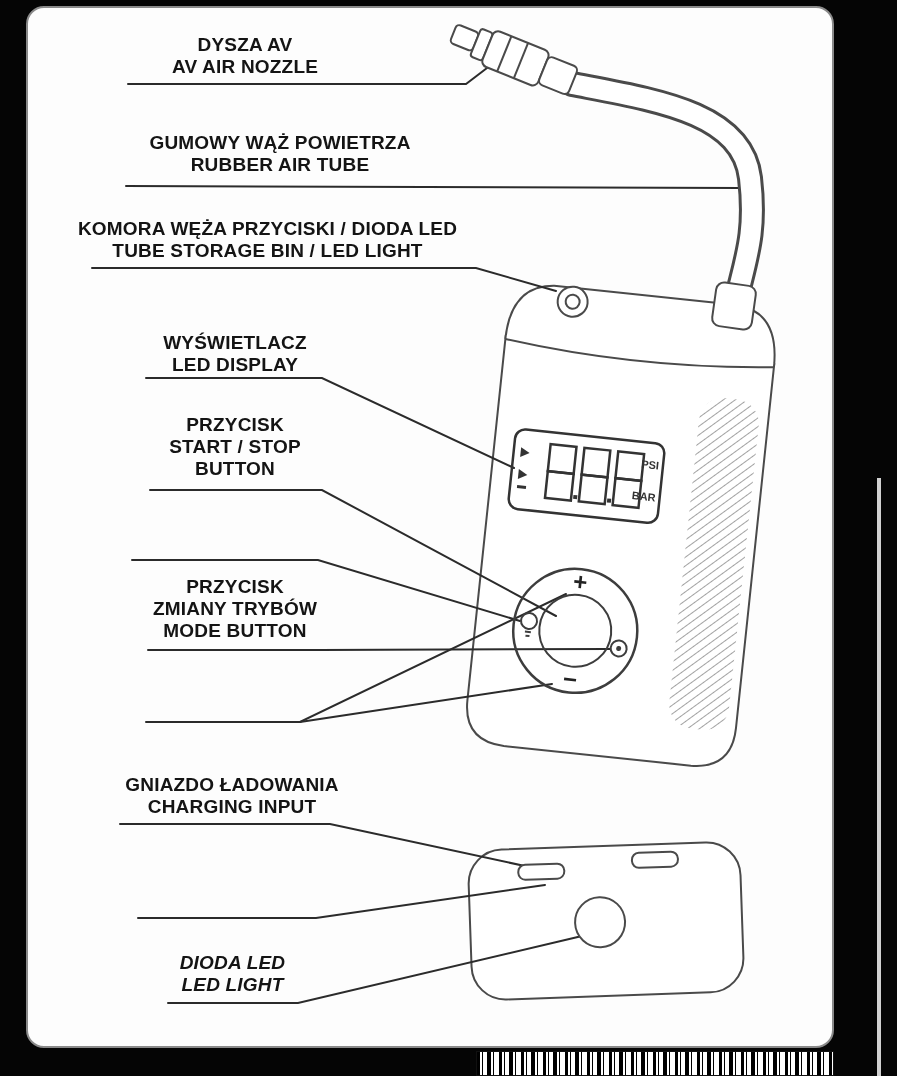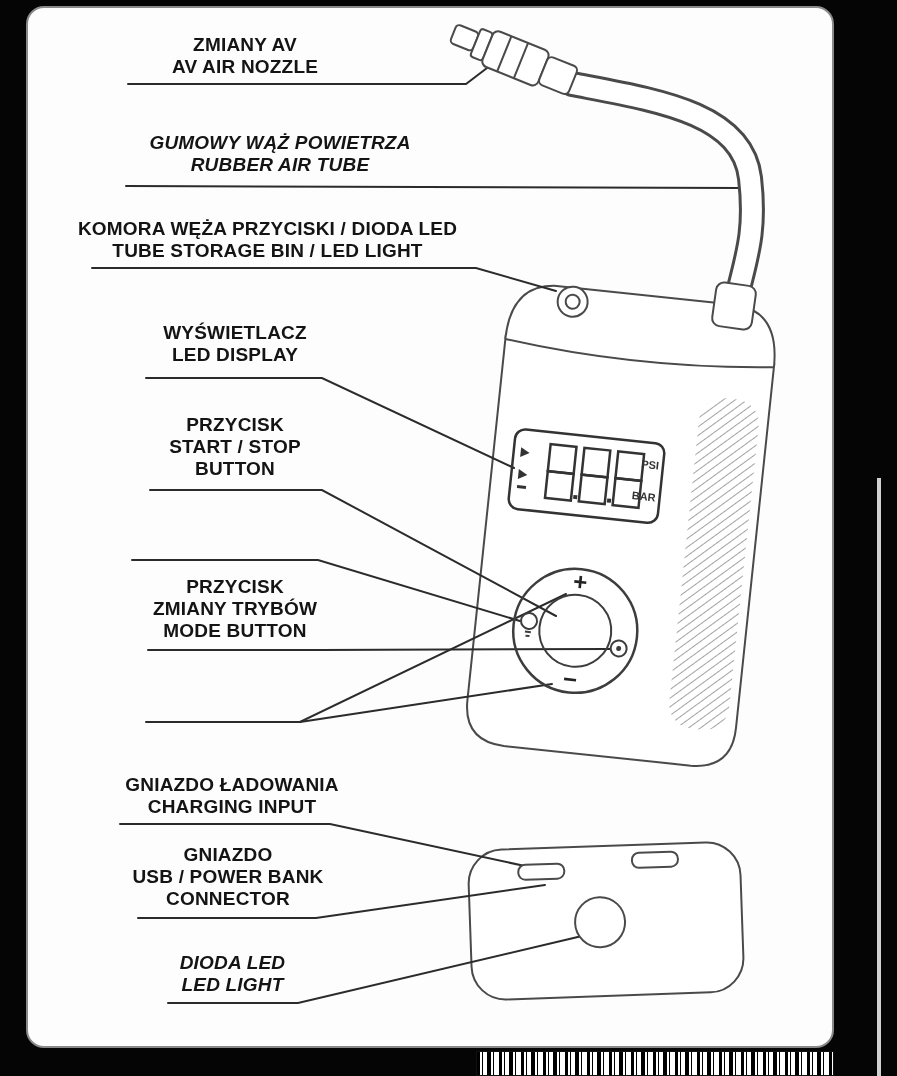--- a/index.html
+++ b/index.html
@@ -12,23 +12,23 @@
     background:#fdfdfd;border:2px solid #8a8a8a;border-radius:18px;
     box-sizing:border-box;
   }
   .art{position:absolute;left:0;top:0;width:897px;height:1076px;}
   .lbl{
     position:absolute;text-align:center;white-space:pre-line;
     font-weight:700;font-size:19px;line-height:22px;color:#141414;
     letter-spacing:.2px;
   }
   .lbl-nozzle   {left:120px;top:34px;width:250px;}
-  .lbl-tube     {left:100px;top:132px;width:360px;font-style:italic;}
+  .lbl-tube     {left:100px;top:132px;width:360px;}
   .lbl-storage  {left:55px; top:218px;width:425px;}
-  .lbl-display  {left:110px;top:322px;width:250px;}
+  .lbl-display  {left:110px;top:332px;width:250px;}
   .lbl-startstop{left:135px;top:414px;width:200px;}
   .lbl-light    {left:85px; top:508px;width:280px;}
   .lbl-mode     {left:110px;top:576px;width:250px;}
   .lbl-plusminus{left:108px;top:672px;width:235px;}
   .lbl-charging {left:87px; top:774px;width:290px;}
   .lbl-usb      {left:93px; top:844px;width:270px;}
   .lbl-led      {left:130px;top:952px;width:205px;font-style:italic;}
   .barcode{
     position:absolute;left:476px;top:1051px;width:358px;height:25px;
     background:repeating-linear-gradient(90deg,
@@ -139,37 +139,34 @@
     <g transform="rotate(22 470 40)" fill="#ffffff" stroke="#4a4a4a" stroke-width="2">
       <rect x="452" y="30" width="24" height="20" rx="4"></rect>
       <rect x="476" y="25" width="13" height="30" rx="3"></rect>
       <rect x="489" y="21" width="60" height="38" rx="6"></rect>
       <line x1="507" y1="21" x2="507" y2="59"></line>
       <line x1="525" y1="21" x2="525" y2="59"></line>
       <rect x="549" y="25" width="32" height="30" rx="5"></rect>
     </g>
   </svg>
 
-  <div class="lbl lbl-nozzle">ZMIANY AV
+  <div class="lbl lbl-nozzle">DYSZA AV
 AV AIR NOZZLE</div>
   <div class="lbl lbl-tube">GUMOWY WĄŻ POWIETRZA
 RUBBER AIR TUBE</div>
   <div class="lbl lbl-storage">KOMORA WĘŻA PRZYCISKI / DIODA LED
 TUBE STORAGE BIN / LED LIGHT</div>
   <div class="lbl lbl-display">WYŚWIETLACZ
 LED DISPLAY</div>
   <div class="lbl lbl-startstop">PRZYCISK
 START / STOP
 BUTTON</div>
   <div class="lbl lbl-mode">PRZYCISK
 ZMIANY TRYBÓW
 MODE BUTTON</div>
   <div class="lbl lbl-charging">GNIAZDO ŁADOWANIA
 CHARGING INPUT</div>
-  <div class="lbl lbl-usb">GNIAZDO
-USB / POWER BANK
-CONNECTOR</div>
   <div class="lbl lbl-led">DIODA LED
 LED LIGHT</div>
 
   <div class="barcode"></div>
   <div class="edge-sliver"></div>
 </div>
 
 </body></html>

